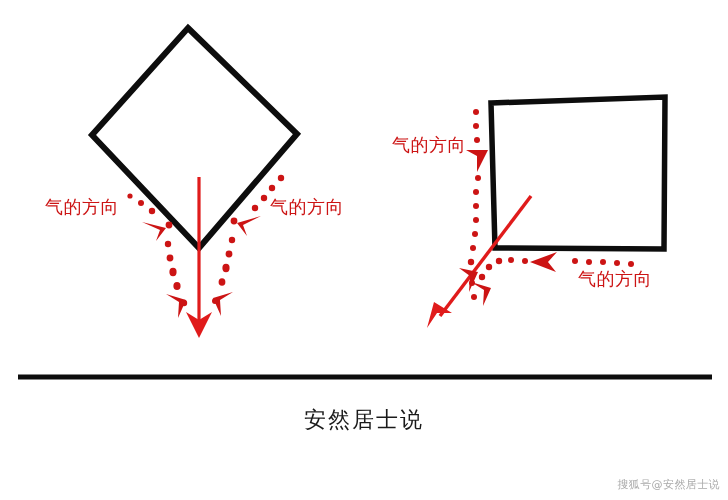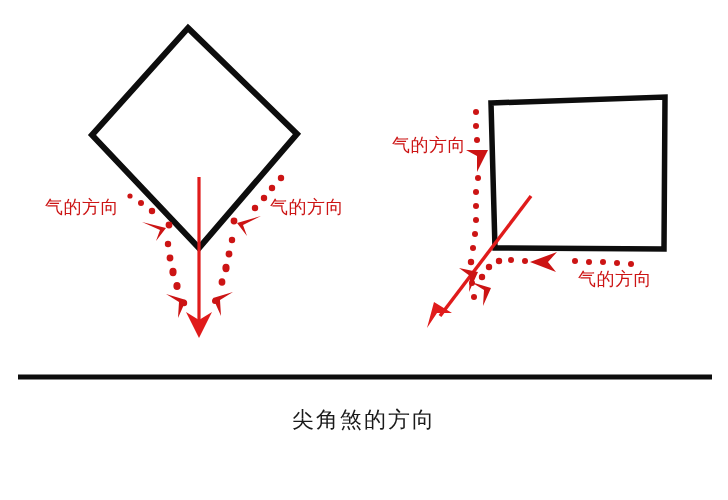--- a/index.html
+++ b/index.html
@@ -158,16 +158,17 @@
   </svg>
 
   <div class="qi-label" style="left:45px; top:198px;">气的方向</div>
 
   <div class="qi-label" style="left:270px; top:198px;">气的方向</div>
 
   <div class="qi-label" style="left:392px; top:136px;">气的方向</div>
 
   <div class="qi-label" style="left:578px; top:270px;">气的方向</div>
 
-  <div id="caption">尖角煞的方向</div>
+  <div id="caption">安然居士说</div>
 
+  <div id="watermark">搜狐号@安然居士说</div>
 
 </div>
 
 </body></html>

